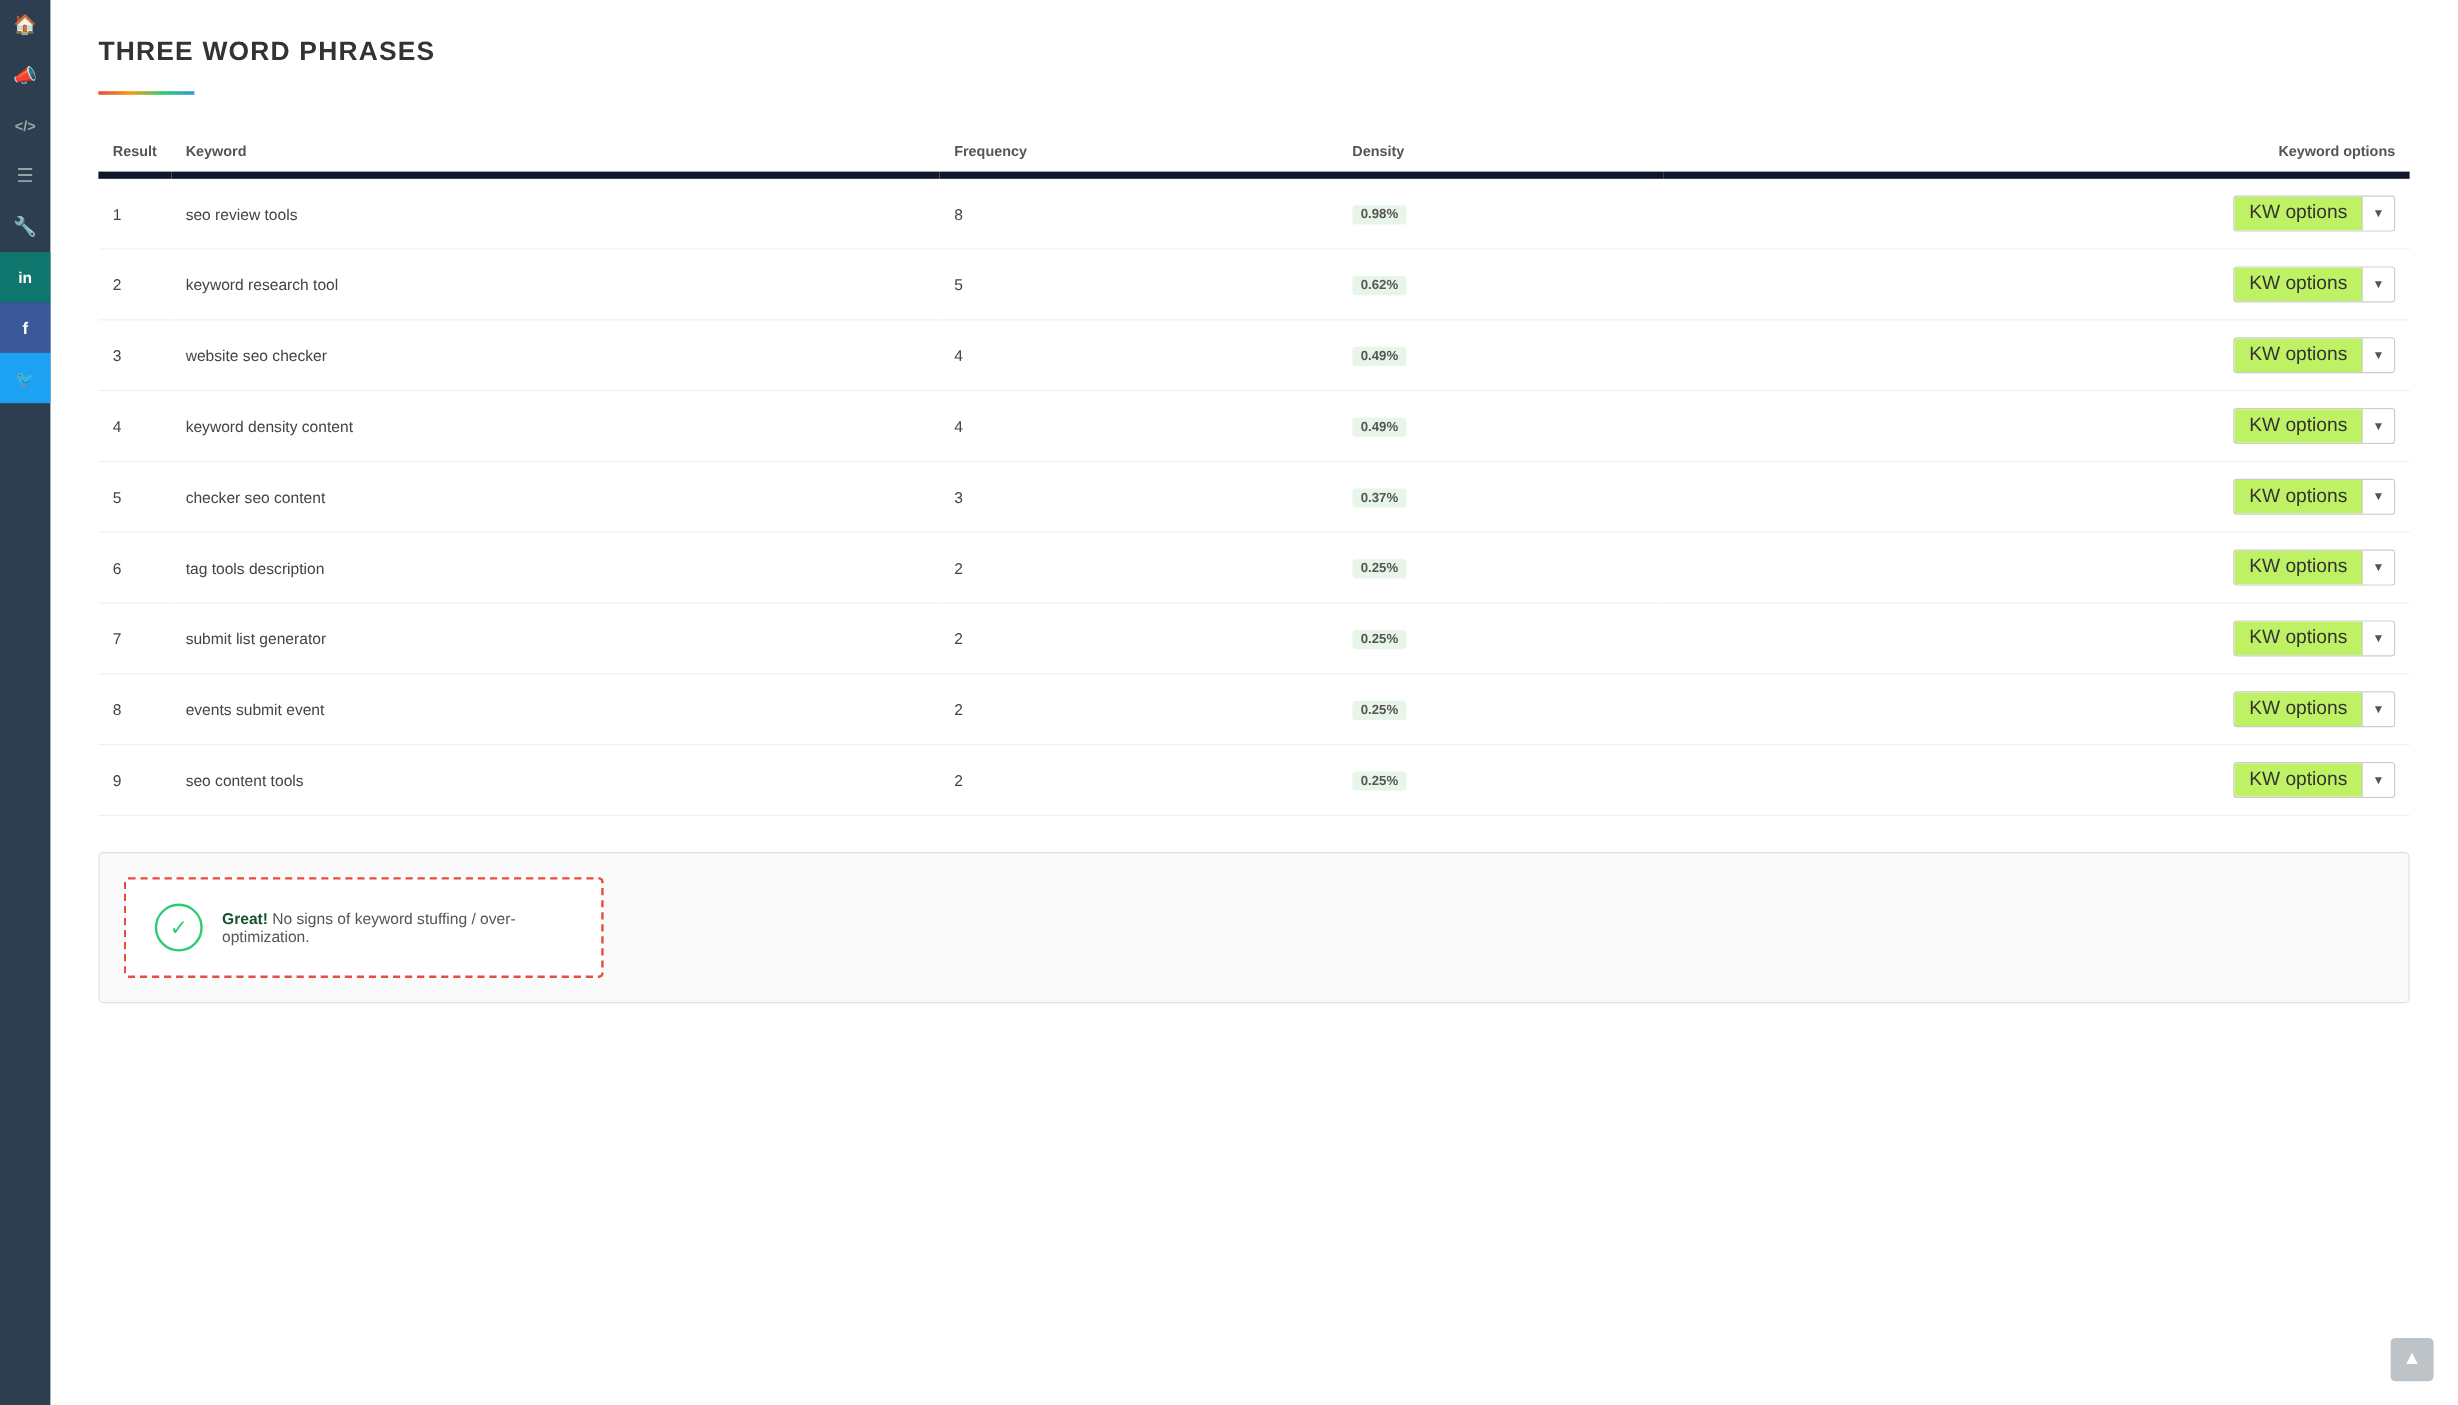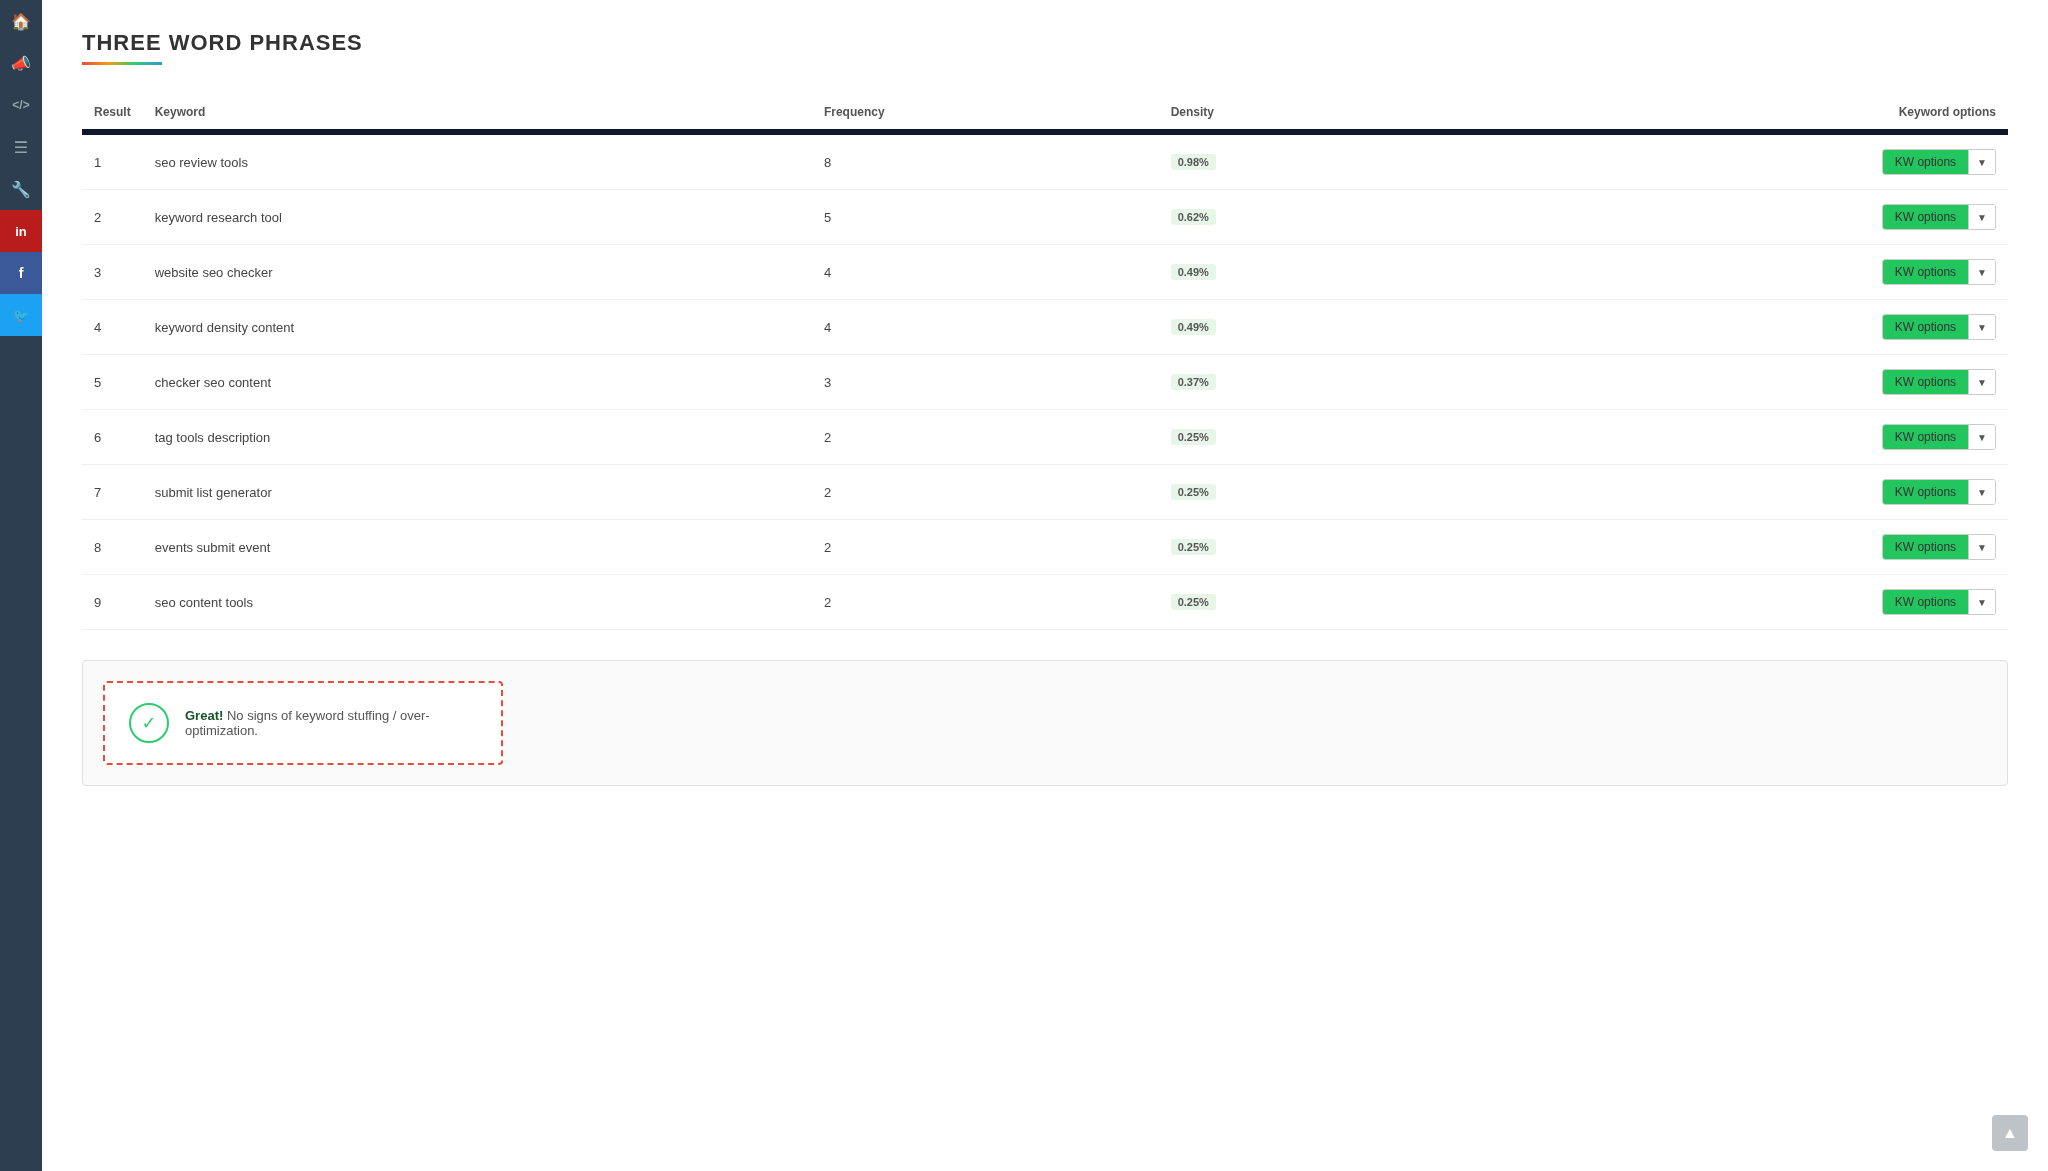--- a/index.html
+++ b/index.html
@@ -19,37 +19,37 @@
     .sidebar-item {
       width: 42px;
       height: 42px;
       display: flex;
       align-items: center;
       justify-content: center;
       color: #95a5a6;
       cursor: pointer;
       font-size: 16px;
     }
-    .sidebar-item.social-linkedin { background: #b91c1c; color: #fff; }
+    .sidebar-item.social-linkedin { background: #0f766e; color: #fff; }
     .sidebar-item.social-facebook { background: #3b5998; color: #fff; }
     .sidebar-item.social-twitter { background: #1da1f2; color: #fff; }
 
     
     .main {
       flex: 1;
       padding: 30px 40px;
       overflow-x: auto;
     }
 
     .page-title {
       font-size: 22px;
       font-weight: 700;
       color: #333;
       letter-spacing: 1px;
-      margin-bottom: 6px;
+      margin-bottom: 20px;
     }
     .title-underline {
       width: 80px;
       height: 3px;
       background: linear-gradient(to right, #e74c3c, #f39c12, #2ecc71, #3498db);
       margin-bottom: 30px;
     }
 
     
     .data-table {
@@ -90,25 +90,25 @@
     }
     .kw-options-cell { text-align: right; }
     .kw-btn-group {
       display: inline-flex;
       border: 1px solid #ccc;
       border-radius: 3px;
       overflow: hidden;
     }
     .kw-btn-main {
       padding: 5px 12px;
-      background: #22c55e;
+      background: #bef264;
       border: none;
       border-right: 1px solid #ccc;
       cursor: pointer;
-      font-size: 12px;
+      font-size: 16px;
       color: #333;
     }
     .kw-btn-arrow {
       padding: 5px 8px;
       background: #fff;
       border: none;
       cursor: pointer;
       font-size: 10px;
       color: #555;
     }

